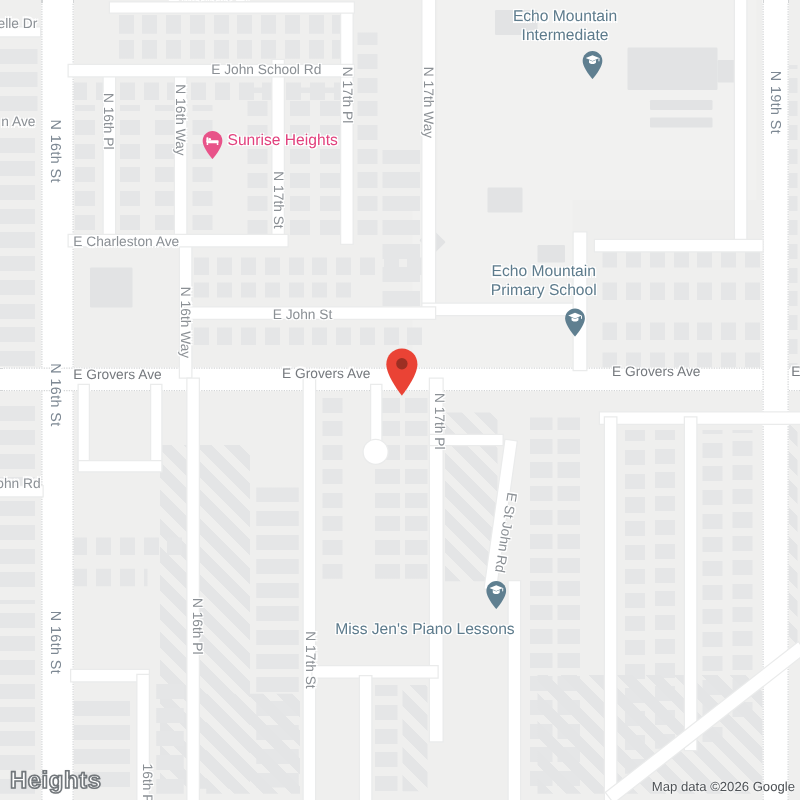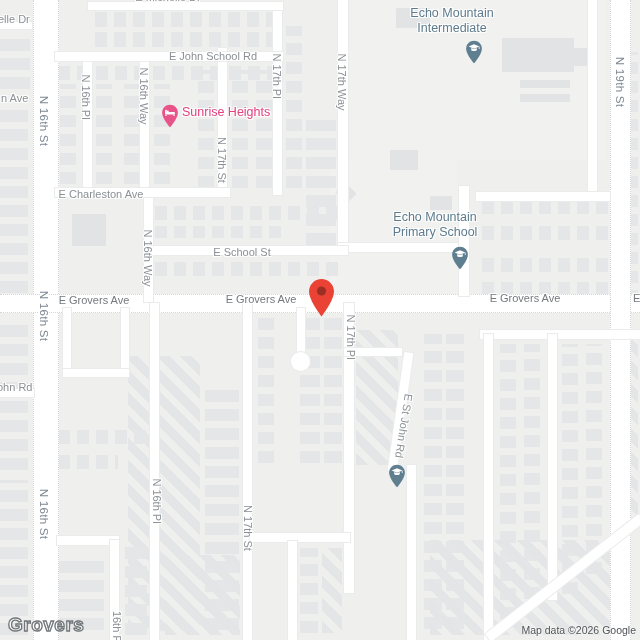--- a/index.html
+++ b/index.html
@@ -147,39 +147,40 @@
   <div class="rl v" style="left:86px;top:97px;">N 16th Pl</div>
   <div class="rl v" style="left:144px;top:96px;">N 16th Way</div>
   <div class="rl v art" style="left:44px;top:121px;">N 16th St</div>
   <div class="rl" style="left:1px;top:92px;">n Ave</div>
   <div class="rl v" style="left:222px;top:160px;">N 17th St</div>
   <div class="rl v" style="left:277px;top:76px;">N 17th Pl</div>
   <div class="rl v" style="left:342px;top:82px;">N 17th Way</div>
   <div class="rl v art" style="left:620px;top:82px;">N 19th St</div>
   <div class="rl c" style="left:101px;top:188px;">E Charleston Ave</div>
   <div class="rl v" style="left:148px;top:258px;">N 16th Way</div>
-  <div class="rl c" style="left:242px;top:246px;">E School St</div>
+  <div class="rl c" style="left:242px;top:246px;">E John St</div>
   <div class="rl c grov" style="left:94px;top:294px;">E Grovers Ave</div>
   <div class="rl c grov" style="left:261px;top:293px;">E Grovers Ave</div>
   <div class="rl c grov" style="left:525px;top:292px;">E Grovers Ave</div>
   <div class="rl grov" style="left:633px;top:292px;">E</div>
   <div class="rl v art" style="left:44px;top:316px;">N 16th St</div>
   <div class="rl v" style="left:351px;top:337px;">N 17th Pl</div>
   <div class="rl" style="left:-3px;top:381px;">ohn Rd</div>
   <div class="rl v rot" style="left:404px;top:426px;">E St John Rd</div>
   <div class="rl v art" style="left:44px;top:514px;">N 16th St</div>
   <div class="rl v" style="left:157px;top:501px;">N 16th Pl</div>
   <div class="rl v" style="left:248px;top:528px;">N 17th St</div>
   <div class="rl v" style="left:117px;top:628px;">16th Pl</div>
 
   <div class="poi school" style="left:452px;top:6px;">Echo Mountain
 Intermediate</div>
   <div class="poi lodging" style="left:182px;top:105px;">Sunrise Heights</div>
   <div class="poi school" style="left:435px;top:210px;">Echo Mountain
 Primary School</div>
+  <div class="poi school" style="left:340px;top:496px;">Miss Jen's Piano Lessons</div>
 
   <div class="pin" style="left:465px;top:40px;">
     <svg width="18" height="24" viewBox="0 0 24 32">
       <path d="M12 1C6.2 1 1.5 5.7 1.5 11.5 1.5 19.4 12 31 12 31s10.5-11.6 10.5-19.5C22.5 5.7 17.8 1 12 1z" fill="#5f7f90"></path>
       <path d="M12 5.6 4.8 8.6l7.2 3 7.2-3z" fill="#fff"></path>
       <path d="M8.3 10.6v2.6c0 .9 1.7 1.6 3.7 1.6s3.7-.7 3.7-1.6v-2.6L12 12.2z" fill="#fff"></path>
       <rect x="18.4" y="8.6" width="1" height="3.6" rx=".5" fill="#fff"></rect>
     </svg>
   </div>
   <div class="pin" style="left:161px;top:104px;">
@@ -209,16 +210,16 @@
     </svg>
   </div>
 
   <div id="red-marker" style="left:308px;top:278px;">
     <svg width="27" height="40" viewBox="0 0 24 36">
       <path d="M12 .8C5.8.8.8 5.8.8 12c0 8.8 11.2 22.6 11.2 22.6S23.2 20.8 23.2 12C23.2 5.8 18.2.8 12 .8z" fill="#ea4335"></path>
       <circle cx="12" cy="11.7" r="4.1" fill="#8e2c20" opacity=".85"></circle>
     </svg>
   </div>
 
-  <div id="gwm">Grovers</div>
+  <div id="gwm">Heights</div>
   <div id="attr">Map data ©2026 Google</div>
 
 </div>
 
 </body></html>

